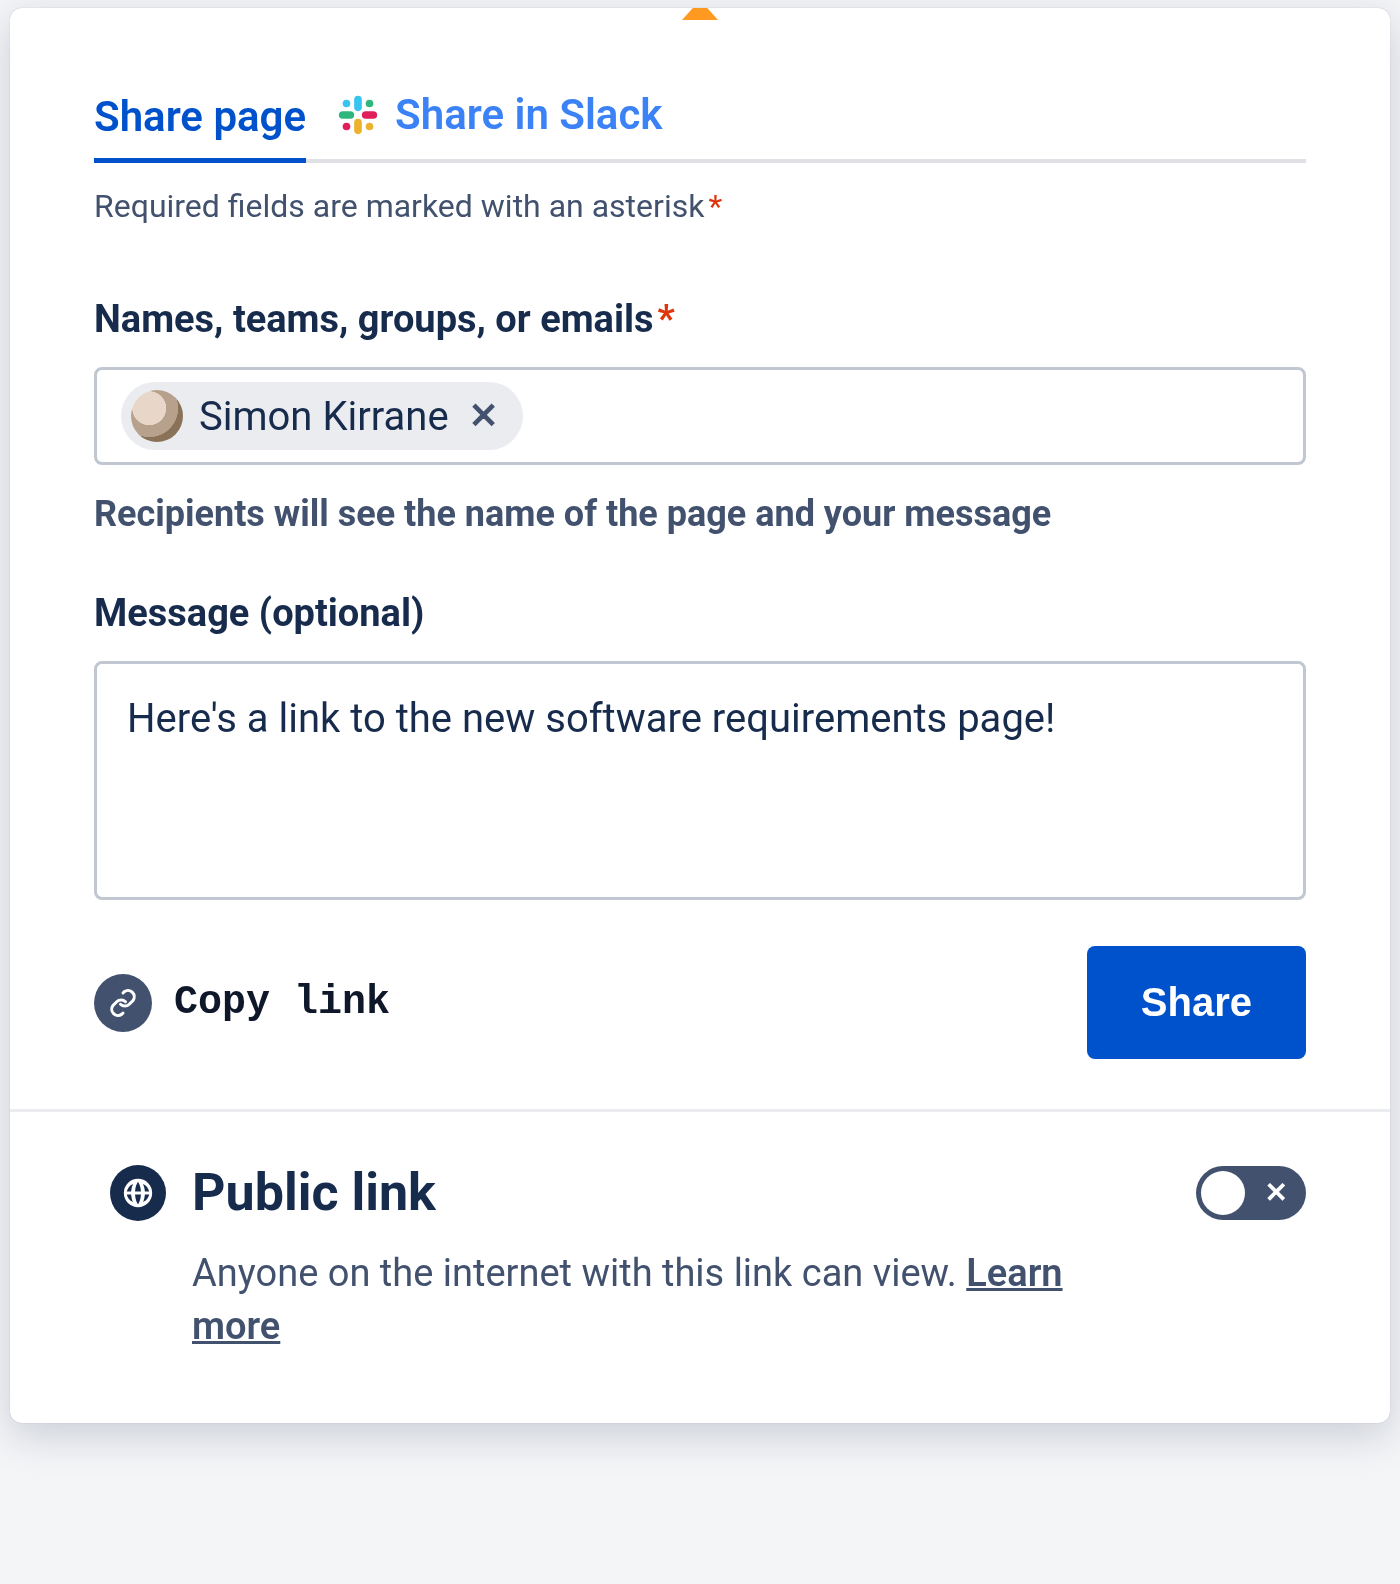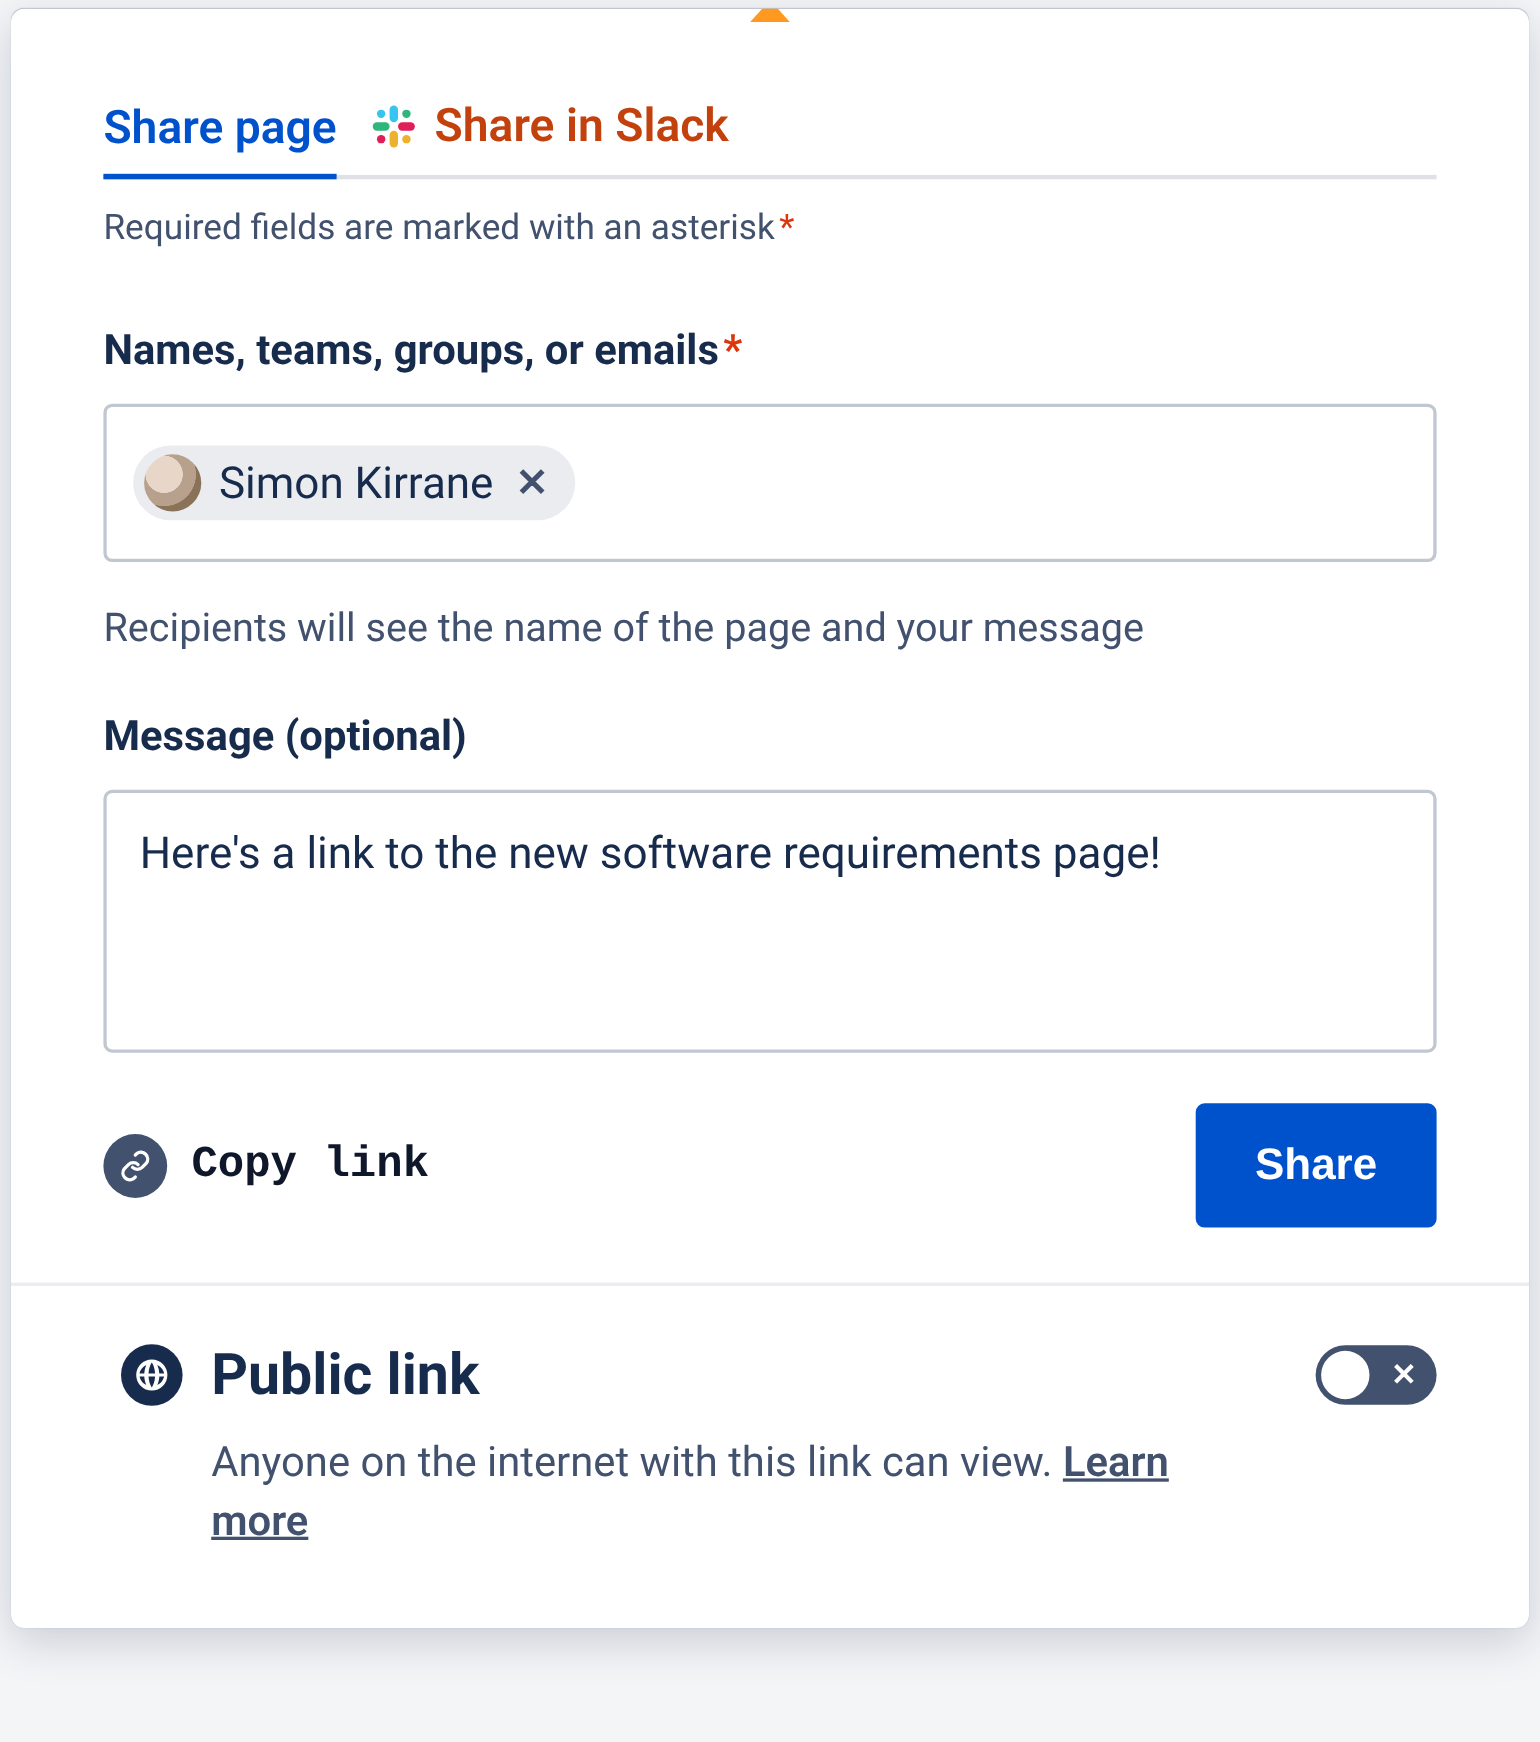--- a/index.html
+++ b/index.html
@@ -28,21 +28,21 @@
     gap: 29px;
     border-bottom: 4px solid #DFE1E6;
     align-items: flex-end;
   }
   .tab {
     display: flex;
     align-items: center;
     gap: 14px;
     font-size: 42px;
     font-weight: 600;
-    color: #c2410c;
+    color: #3b82f6;
     padding-bottom: 20px;
     margin-bottom: -4px;
     border-bottom: 5px solid transparent;
     cursor: pointer;
     line-height: 1;
   }
   .tab.active {
     color: #0052CC;
     border-bottom-color: #0052CC;
   }
@@ -60,21 +60,21 @@
     color: #172B4D;
     margin-top: 72px;
     display: block;
   }
   .field-label.msg { margin-top: 56px; }
 
   .input-wrap {
     margin-top: 26px;
     border: 3px solid #C1C7D0;
     border-radius: 8px;
-    padding: 35px 24px;
+    padding: 12px 24px;
     display: flex;
     align-items: center;
     gap: 14px;
     flex-wrap: wrap;
   }
   .chip {
     display: inline-flex;
     align-items: center;
     gap: 16px;
     background: #EBECF0;
@@ -102,21 +102,22 @@
     color: #172B4D;
     flex: 1;
     min-width: 200px;
     background: transparent;
   }
   .chip-input::placeholder { color: #6B778C; }
 
   .helper {
     font-size: 36px;
     color: #42526E;
-    margin-top: 39px;
+    margin-top: 28px;
+    font-weight: bold;
   }
 
   .textarea {
     margin-top: 26px;
     width: 100%;
     border: 3px solid #C1C7D0;
     border-radius: 8px;
     padding: 28px 30px;
     font-size: 40px;
     font-family: inherit;

